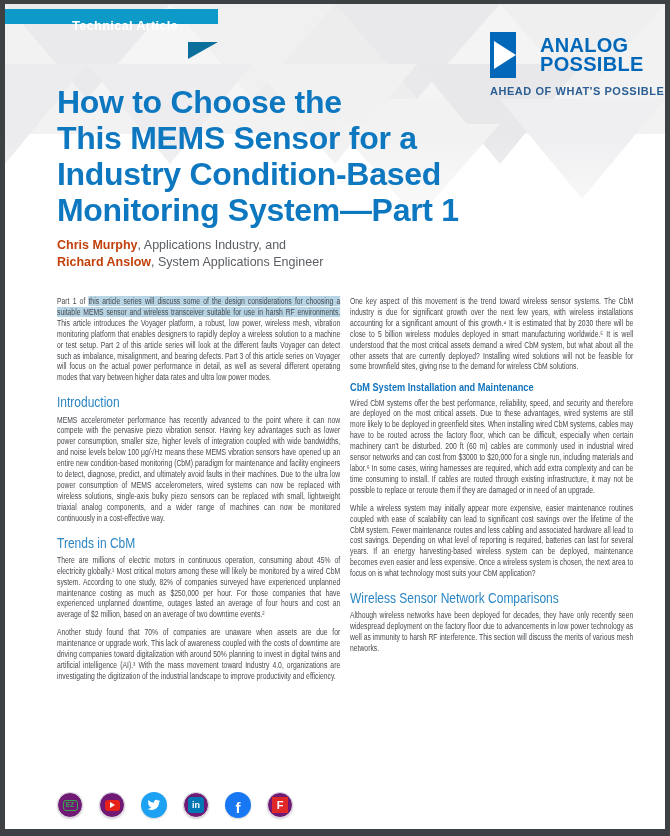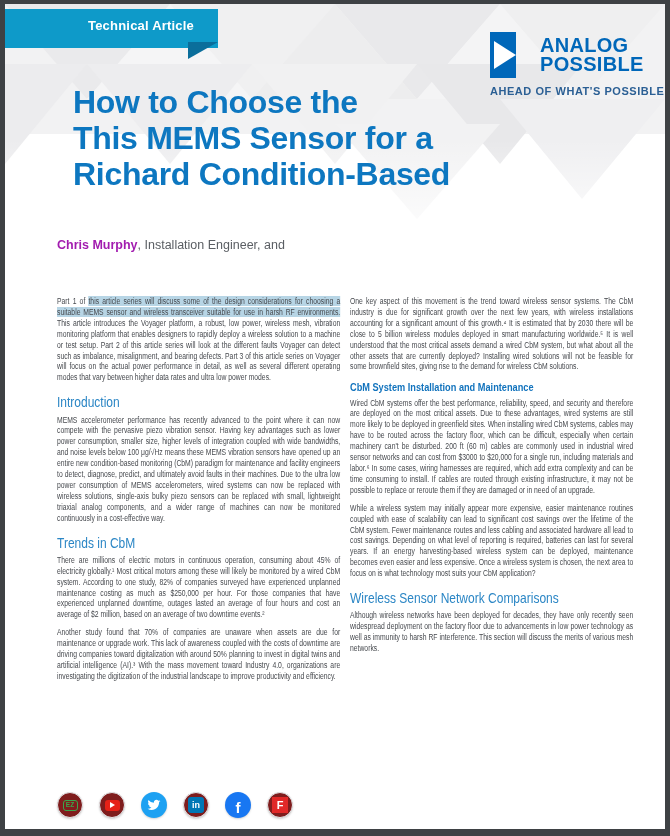--- a/index.html
+++ b/index.html
@@ -12,59 +12,59 @@
     background:#ffffff;
     font-family:"Liberation Sans", sans-serif;
     overflow:hidden;
   }
   
   .header-bg{position:absolute;top:0;left:0;right:0;height:300px;overflow:hidden;}
   .header-bg svg{display:block;width:100%;height:300px;}
   .header-fade{position:absolute;inset:0;background:linear-gradient(180deg, rgba(255,255,255,0) 45%, rgba(255,255,255,.85) 78%, #ffffff 95%);}
   
   .ribbon{
-    position:absolute;top:5px;left:0;width:213px;height:39px;
+    position:absolute;top:5px;left:0;width:213px;height:15px;
     background:#0e9ac9;color:#ffffff;
     font-size:13px;font-weight:bold;letter-spacing:.2px;
-    line-height:33px;text-align:right;padding-right:24px;
+    line-height:33px;text-align:right;padding-right:40px;
     z-index:3;
   }
   .ribbon-fold{
     position:absolute;top:38px;left:183px;width:0;height:0;
     border-top:17px solid #0b6e9b;border-right:30px solid transparent;
     z-index:3;
   }
   
   .logo{position:absolute;top:28px;right:25px;z-index:3;width:150px;}
   .logo-row{display:flex;align-items:center;gap:8px;}
   .logo-mark{width:46px;height:46px;background:#0067b9;display:flex;align-items:center;justify-content:center;}
   .logo-tri{width:0;height:0;border-left:22px solid #ffffff;border-top:14px solid transparent;border-bottom:14px solid transparent;margin-left:4px;}
   .logo-text{color:#0067b9;font-weight:bold;font-size:20px;line-height:.95;letter-spacing:.3px;margin-left:16px;}
   .logo-tagline{margin-top:7px;font-size:11px;letter-spacing:.55px;color:#2b5f94;font-weight:bold;white-space:nowrap;}
   
-  .title{position:absolute;left:68px;top:80px;z-index:2;color:#0d77c0;font-weight:600;font-size:32px;line-height:36px;letter-spacing:-.3px;}
+  .title{position:absolute;left:52px;top:80px;z-index:2;color:#0d77c0;font-weight:600;font-size:32px;line-height:36px;letter-spacing:-.3px;}
   .authors{position:absolute;left:52px;top:233px;z-index:2;font-size:12.5px;line-height:1.35;color:#5a5e63;}
-  .authors b{color:#a21caf;}
+  .authors b{color:#c2410c;}
   
   .col{
     position:absolute;top:292px;width:354px;
     transform:scaleX(0.8);transform-origin:0 0;
     font-size:8.5px;line-height:10.9px;color:#46494e;
     text-align:justify;z-index:2;
   }
   .col-left{left:52px;}
   .col-right{left:345px;}
   .col p{margin:0 0 7px;}
   h2.section{font-size:15px;color:#2b86c5;font-weight:400;margin:10px 0 4px;line-height:1.15;}
   h3.sub{font-size:11.5px;color:#1273bd;font-weight:700;margin:9px 0 3px;line-height:1.15;}
   .hl{background:#b7d5e5;}
   
   .social{position:absolute;left:52px;bottom:11px;display:flex;gap:16px;z-index:4;}
   .s-icon{width:26px;height:26px;border-radius:50%;display:flex;align-items:center;justify-content:center;box-shadow:0 1px 2px rgba(0,0,0,.18);cursor:pointer;}
-  .plate{background:#7f1d1d;border:1px solid #e4e7e9;}
+  .plate{background:#701a75;border:1px solid #e4e7e9;}
   .ez-bubble{width:15px;height:11px;border:1.4px solid #3aa64c;border-radius:3px;color:#3aa64c;font-size:6.5px;font-weight:bold;display:flex;align-items:center;justify-content:center;line-height:1;}
   .yt-box{width:15px;height:11px;background:#e62117;border-radius:3px;display:flex;align-items:center;justify-content:center;}
   .yt-tri{width:0;height:0;border-left:5px solid #ffffff;border-top:3px solid transparent;border-bottom:3px solid transparent;margin-left:1px;}
   .tw{background:#1da1f2;}
   .li-box{width:16px;height:16px;background:#0077b5;border-radius:3px;color:#ffffff;font-size:9px;font-weight:bold;display:flex;align-items:center;justify-content:center;line-height:1;}
   .fb{background:#1877f2;color:#ffffff;font-weight:bold;font-size:15px;}
   .fb span{position:relative;top:2px;}
   .fp-box{width:16px;height:16px;background:#e12828;color:#ffffff;font-size:11px;font-weight:bold;display:flex;align-items:center;justify-content:center;line-height:1;}
 </style>
 </head>
@@ -106,26 +106,30 @@
         <div>ANALOG</div>
         <div>POSSIBLE</div>
       </div>
     </div>
     <div class="logo-tagline">AHEAD OF WHAT'S POSSIBLE™</div>
   </div>
 
   <div class="title">
     <div>How to Choose the</div>
     <div>This MEMS Sensor for a</div>
-    <div>Richard Condition-Based</div>
+    <div>Industry Condition-Based</div>
+    <div>Monitoring System—Part 1</div>
   </div>
 
   <div class="authors">
     <div>
-      <b>Chris Murphy</b><span>, Installation Engineer, and</span>
+      <b>Chris Murphy</b><span>, Applications Industry, and</span>
+    </div>
+    <div>
+      <b>Richard Anslow</b><span>, System Applications Engineer</span>
     </div>
   </div>
 
   <div class="col col-left">
     <p><span>Part 1 of </span><span class="hl">this article series will discuss some of the design considerations for choosing a suitable MEMS sensor and wireless transceiver suitable for use in harsh RF environments.</span><span> This article introduces the Voyager platform, a robust, low power, wireless mesh, vibration monitoring platform that enables designers to rapidly deploy a wireless solution to a machine or test setup. Part 2 of this article series will look at the different faults Voyager can detect such as imbalance, misalignment, and bearing defects. Part 3 of this article series on Voyager will focus on the actual power performance in detail, as well as several different operating modes that vary between higher data rates and ultra low power modes.</span></p>
 
     <h2 class="section">Introduction</h2>
     <p>MEMS accelerometer performance has recently advanced to the point where it can now compete with the pervasive piezo vibration sensor. Having key advantages such as lower power consumption, smaller size, higher levels of integration coupled with wide bandwidths, and noise levels below 100 μg/√Hz means these MEMS vibration sensors have opened up an entire new condition-based monitoring (CbM) paradigm for maintenance and facility engineers to detect, diagnose, predict, and ultimately avoid faults in their machines. Due to the ultra low power consumption of MEMS accelerometers, wired systems can now be replaced with wireless solutions, single-axis bulky piezo sensors can be replaced with small, lightweight triaxial analog components, and a wider range of machines can now be monitored continuously in a cost-effective way.</p>
 
     <h2 class="section">Trends in CbM</h2>

